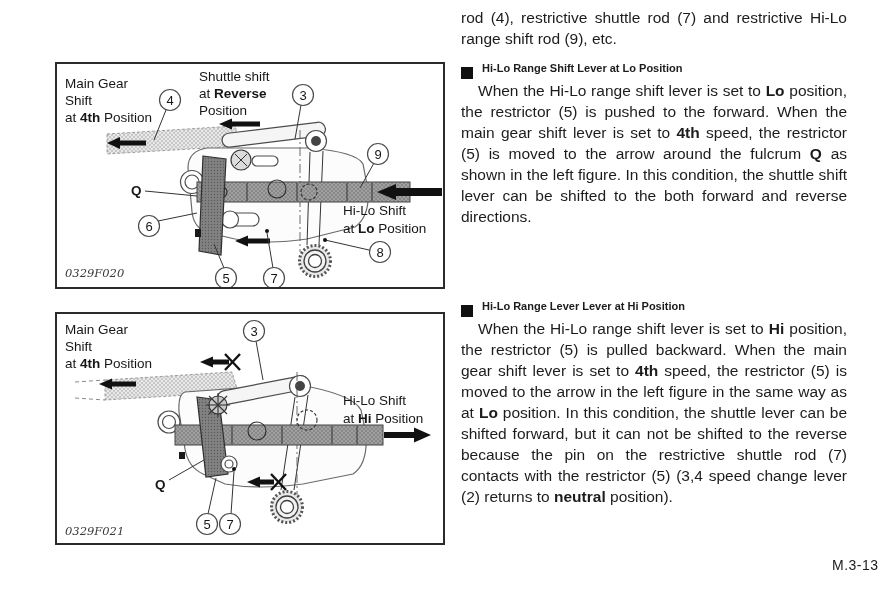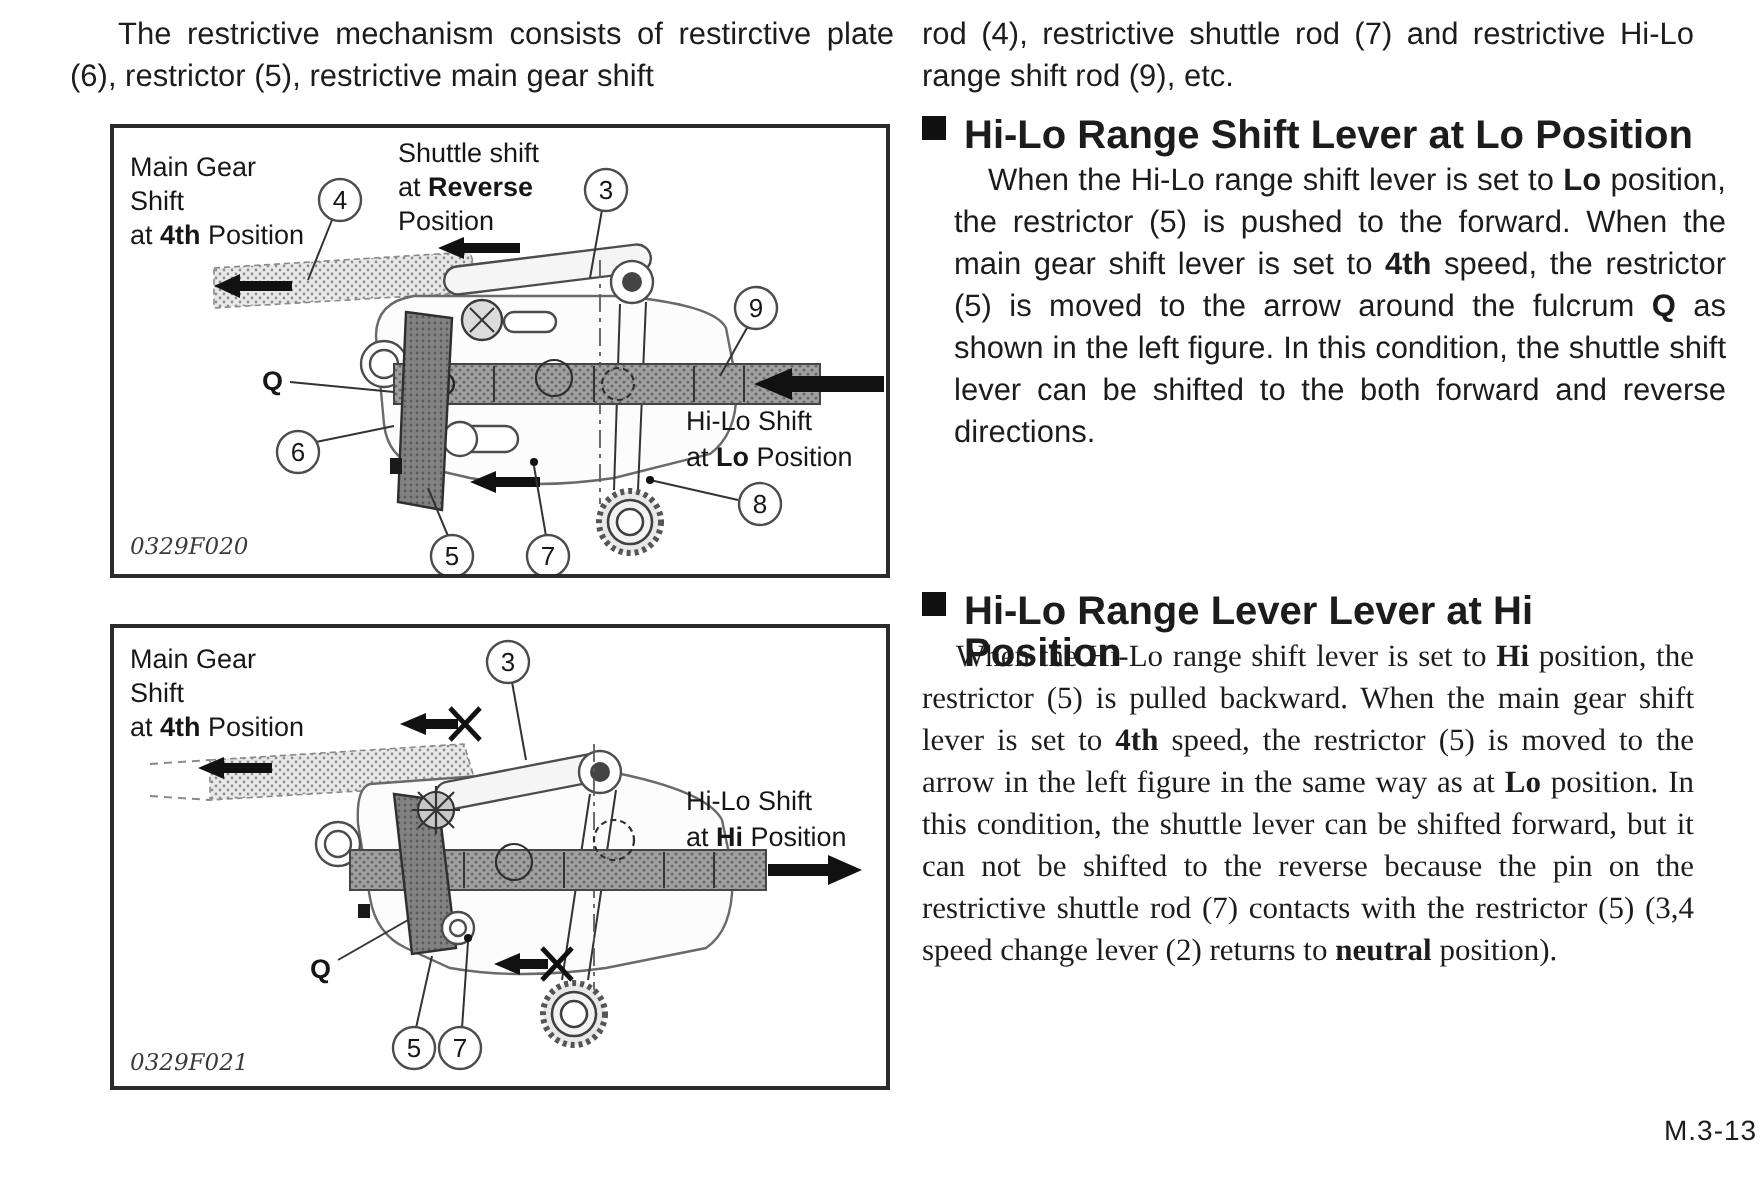--- a/index.html
+++ b/index.html
@@ -4,24 +4,24 @@
 <style>
   html,body{margin:0;padding:0;background:#ffffff;}
   body{width:881px;height:594px;font-family:"Liberation Sans",sans-serif;color:#1c1c1c;}
   .page{position:relative;width:881px;height:594px;background:#fff;overflow:hidden;}
   .para{font-size:15.5px;line-height:21px;text-align:justify;}
   .b{font-weight:bold;}
   .intro-left{position:absolute;left:35px;top:7px;width:412px;text-indent:24px;}
   .right-col{position:absolute;left:461px;top:7px;width:386px;}
   .r-para0{position:absolute;top:0;left:0;width:100%;}
   .r-h1{position:absolute;top:51px;left:0;width:100%;}
-  .r-p1{position:absolute;top:73px;left:16px;width:100%;text-indent:17px;}
+  .r-p1{position:absolute;top:73px;left:0;width:100%;text-indent:17px;}
   .r-h2{position:absolute;top:289px;left:0;width:100%;}
-  .r-p2{position:absolute;top:311px;left:0;width:100%;text-indent:17px;font-family:Liberation Serif, serif;}
-  .heading{display:flex;align-items:flex-start;gap:9px;font-weight:bold;font-size:20px;line-height:21px;}
+  .r-p2{position:absolute;top:311px;left:0;width:100%;text-indent:17px;}
+  .heading{display:flex;align-items:flex-end;gap:9px;font-weight:bold;font-size:11px;line-height:21px;}
   .sq{width:12px;height:12px;background:#101010;flex:0 0 auto;}
   .figure{position:absolute;border:2px solid #2b2b2b;background:#fff;}
   #fig1{left:55px;top:62px;width:386px;height:223px;}
   #fig2{left:55px;top:312px;width:386px;height:229px;}
   .pagenum{position:absolute;left:788px;top:557px;font-size:14px;letter-spacing:.5px;margin-left:44px;}
   svg{display:block;}
   svg text{font-family:"Liberation Sans",sans-serif;fill:#161616;}
   .lbl{font-size:13.5px;}
   .co{font-size:13px;}
   .qlbl{font-size:13.5px;font-weight:bold;}
@@ -30,21 +30,20 @@
   .case{stroke:#6a6a6a;stroke-width:1.2;fill:#fcfcfc;}
   .hole{stroke:#4c4c4c;stroke-width:1.2;fill:#ffffff;}
   .arr{fill:#111;}
   .xmark{stroke:#111;stroke-width:2.4;}
 </style>
 </head>
 <body>
 
 <div class="page">
 
-  <div class="para intro-left">The restrictive mechanism consists of restirctive plate (6), restrictor (5), restrictive main gear shift</div>
 
   <div class="figure" id="fig1">
     <svg width="386" height="223" viewBox="0 0 386 223">
       <defs>
         <pattern id="stipL" width="4" height="4" patternUnits="userSpaceOnUse">
           <rect width="4" height="4" fill="#e9e9e9"></rect>
           <circle cx="1" cy="1" r="0.7" fill="#8f8f8f"></circle>
           <circle cx="3" cy="3" r="0.7" fill="#8f8f8f"></circle>
         </pattern>
         <pattern id="stipD" width="4" height="4" patternUnits="userSpaceOnUse">

